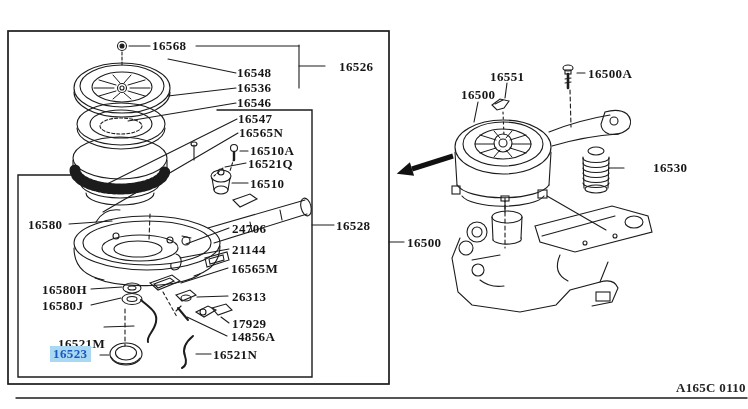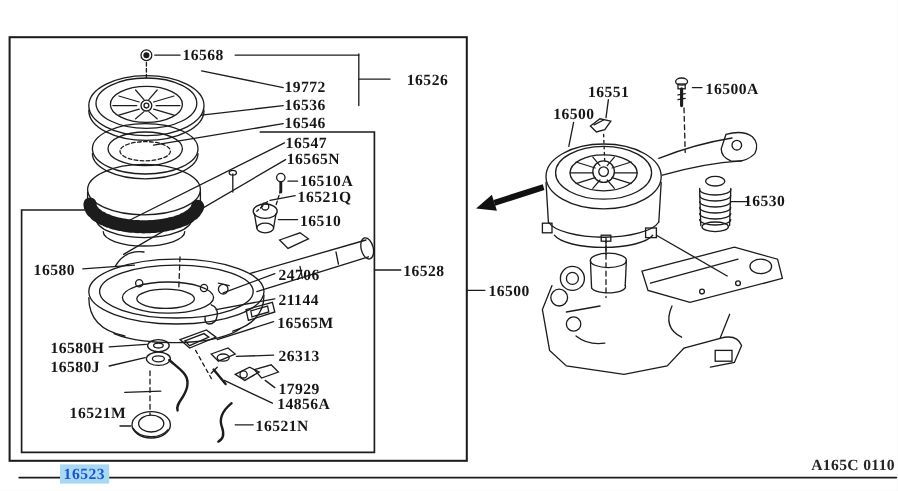--- a/index.html
+++ b/index.html
@@ -13,21 +13,20 @@
     font:bold 13px/1.1 "Liberation Serif", serif;
     letter-spacing:.4px;
     color:#161616;
     white-space:nowrap;
     z-index:2;
   }
   .callout.hl{
     background:#a9d8f2;
     color:#1a56c4;
     padding:1px 3px;
-    margin-top:41px;
   }
   .figure-code{
     position:absolute;
     font:bold 13px/1.1 "Liberation Serif", serif;
     color:#242424;
     letter-spacing:.3px;
     z-index:2;
     text-align:center;
   }
 </style>
@@ -274,21 +273,21 @@
       <polygon points="452.3,153.6 453.7,158.4 412.7,171.4 411.3,166.6"></polygon>
       <polygon points="409.9,162.3 396.7,173.7 414.1,175.7"></polygon>
     </g>
 
     <g>
       <line x1="16" y1="398" x2="747" y2="398" stroke-width="1.4"></line>
     </g>
   </svg>
 
   <div class="callout" style="left:152px;top:39px">16568</div>
-  <div class="callout" style="left:237px;top:66px">19772</div>
+  <div class="callout" style="left:237px;top:66px">16548</div>
   <div class="callout" style="left:237px;top:81px">16536</div>
   <div class="callout" style="left:237px;top:96px">16546</div>
   <div class="callout" style="left:238px;top:112px">16547</div>
   <div class="callout" style="left:239px;top:126px">16565N</div>
   <div class="callout" style="left:250px;top:144px">16510A</div>
   <div class="callout" style="left:248px;top:157px">16521Q</div>
   <div class="callout" style="left:250px;top:177px">16510</div>
   <div class="callout" style="left:339px;top:60px">16526</div>
   <div class="callout" style="left:336px;top:219px">16528</div>
   <div class="callout" style="left:28px;top:218px">16580</div>
@@ -300,16 +299,16 @@
   <div class="callout" style="left:232px;top:290px">26313</div>
   <div class="callout" style="left:232px;top:317px">17929</div>
   <div class="callout" style="left:231px;top:330px">14856A</div>
   <div class="callout" style="left:58px;top:337px">16521M</div>
   <div class="callout hl" style="left:50px;top:346px">16523</div>
   <div class="callout" style="left:213px;top:348px">16521N</div>
   <div class="callout" style="left:407px;top:236px">16500</div>
   <div class="callout" style="left:490px;top:70px">16551</div>
   <div class="callout" style="left:588px;top:67px">16500A</div>
   <div class="callout" style="left:461px;top:88px">16500</div>
-  <div class="callout" style="left:620px;top:161px">16530</div>
+  <div class="callout" style="left:653px;top:161px">16530</div>
 
   <div class="figure-code" style="left:676px;top:381px">A165C 0110</div>
 </div>
 
 </body></html>

